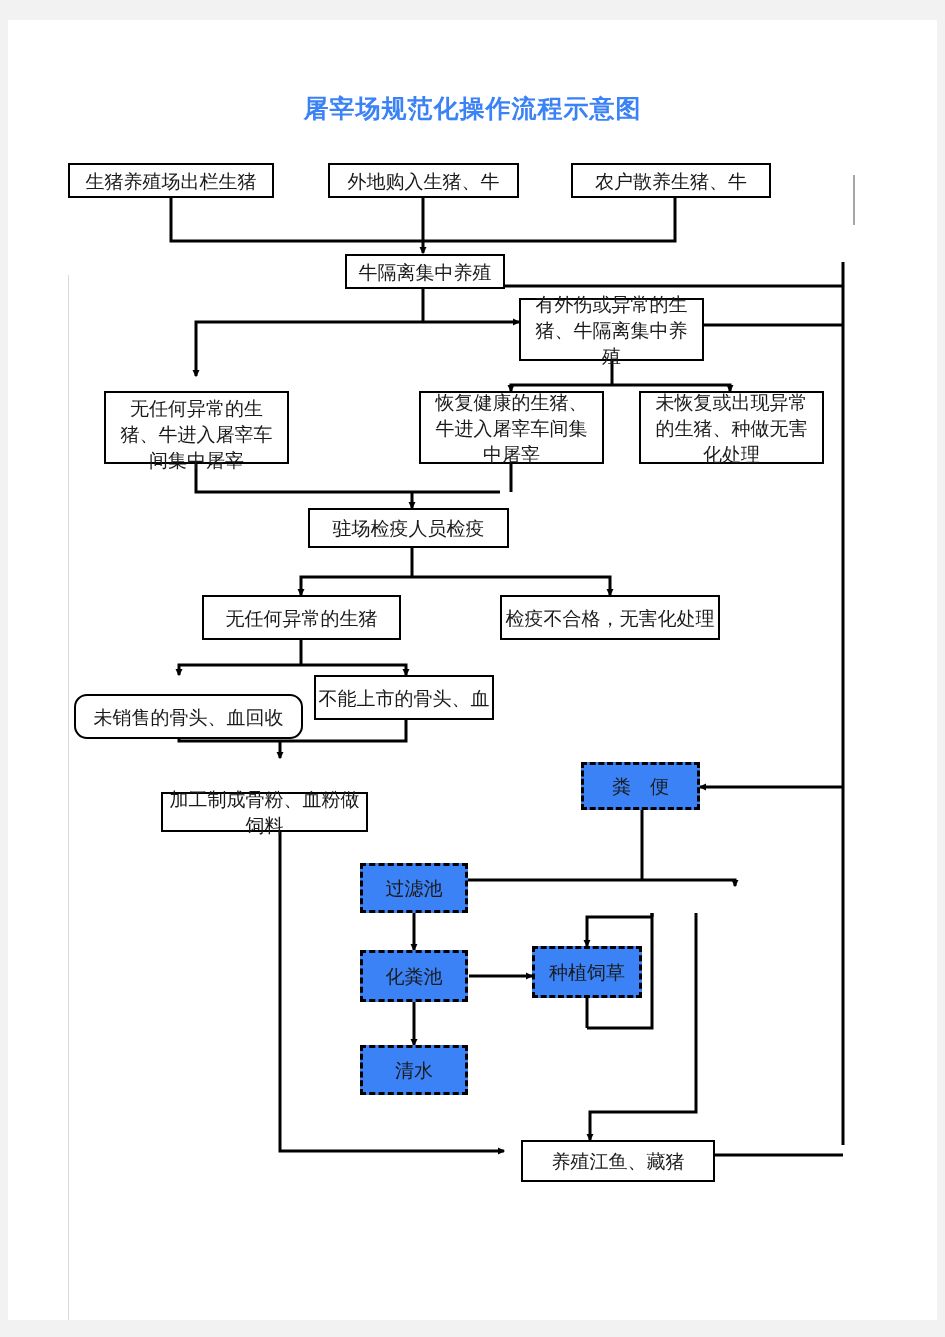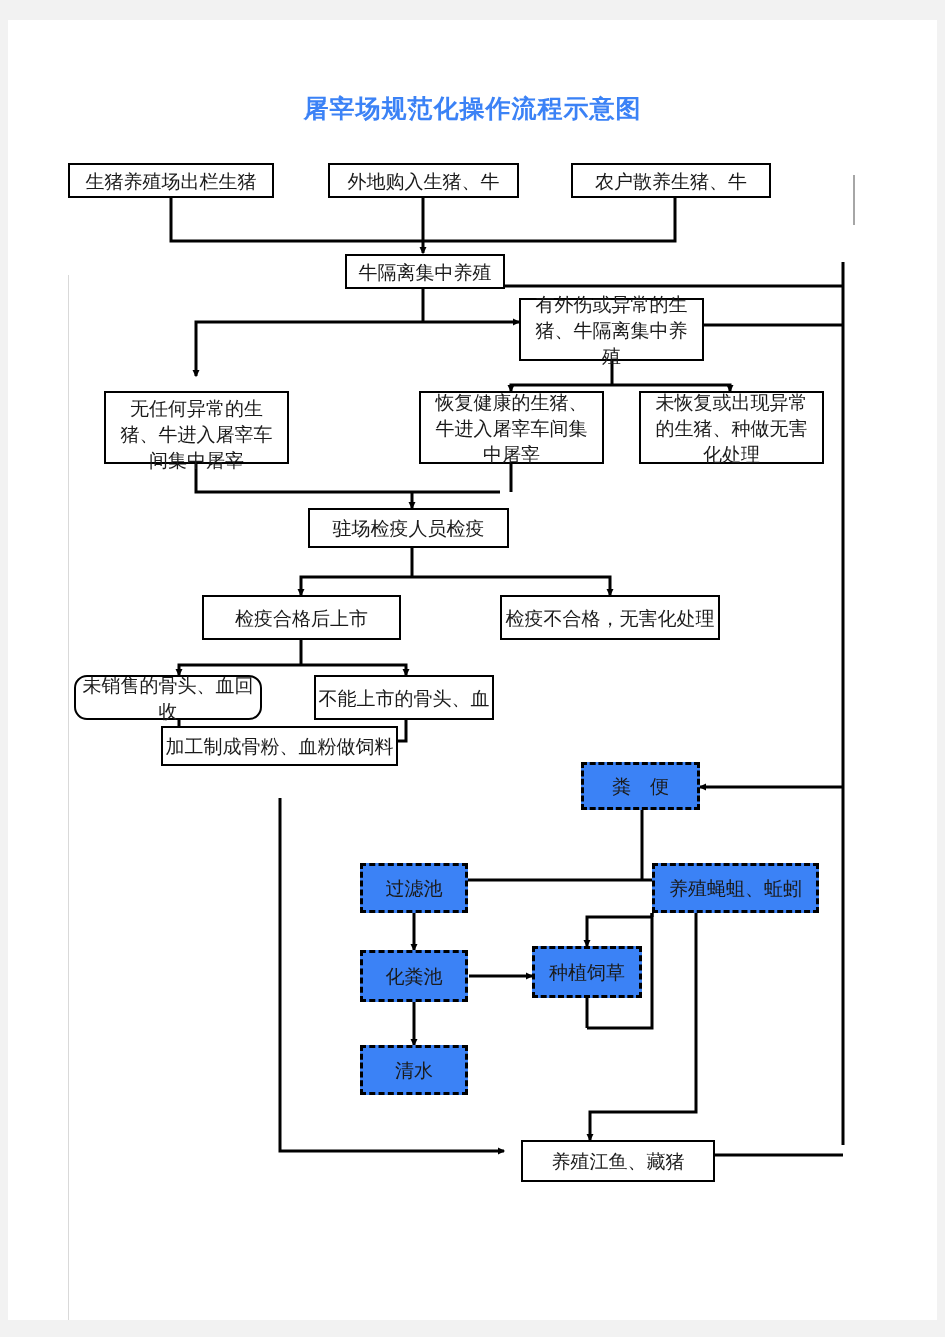--- a/index.html
+++ b/index.html
@@ -173,47 +173,44 @@
   </div>
   <div class="node solid" style="left:631px;top:371px;width:185px;height:73px;padding:0 6px;">
     <span>未恢复或出现异常的生猪、种做无害化处理</span>
   </div>
 
   <div class="node solid" style="left:300px;top:488px;width:201px;height:40px;">
     <span>驻场检疫人员检疫</span>
   </div>
 
   <div class="node solid" style="left:194px;top:575px;width:199px;height:45px;">
-    <span>检疫合格后上市</span>
+    <span>无任何异常的生猪</span>
   </div>
   <div class="node solid" style="left:492px;top:575px;width:220px;height:45px;">
     <span>检疫不合格，无害化处理</span>
   </div>
 
-  <div class="node solid" style="left:66px;top:655px;width:188px;height:45px;border-radius:13px;">
+  <div class="node solid" style="left:66px;top:674px;width:229px;height:45px;border-radius:13px;">
     <span>未销售的骨头、血回收</span>
   </div>
   <div class="node solid" style="left:306px;top:655px;width:180px;height:45px;">
     <span>不能上市的骨头、血</span>
   </div>
 
-  <div class="node solid" style="left:153px;top:706px;width:237px;height:40px;">
+  <div class="node solid" style="left:153px;top:772px;width:207px;height:40px;">
     <span>加工制成骨粉、血粉做饲料</span>
   </div>
 
   <div class="node dashdot" style="left:573px;top:742px;width:119px;height:48px;">
     <span>粪　便</span>
   </div>
 
   <div class="node dashdot" style="left:352px;top:843px;width:108px;height:50px;">
     <span>过滤池</span>
   </div>
-  <div class="node dashdot" style="left:644px;top:843px;width:167px;height:50px;">
-    <span>养殖蝇蛆、蚯蚓</span>
-  </div>
 
   <div class="node dashdot" style="left:352px;top:930px;width:108px;height:52px;">
     <span>化粪池</span>
   </div>
   <div class="node dashdot" style="left:524px;top:926px;width:110px;height:52px;">
     <span>种植饲草</span>
   </div>
 
   <div class="node dashdot" style="left:352px;top:1025px;width:108px;height:50px;">
     <span>清水</span>

